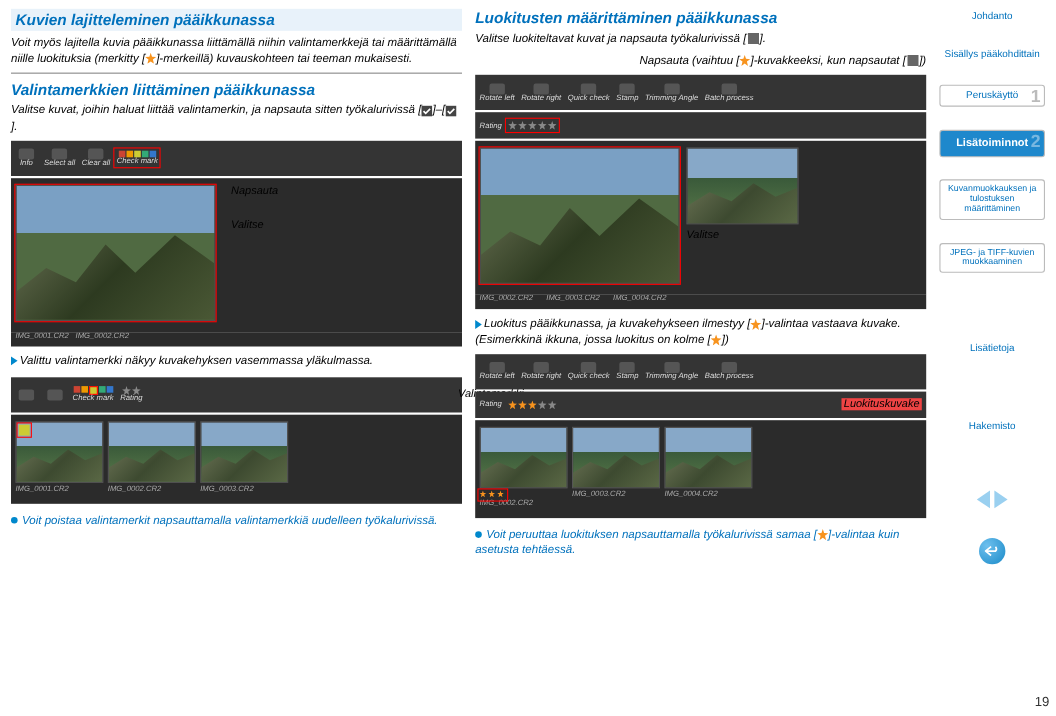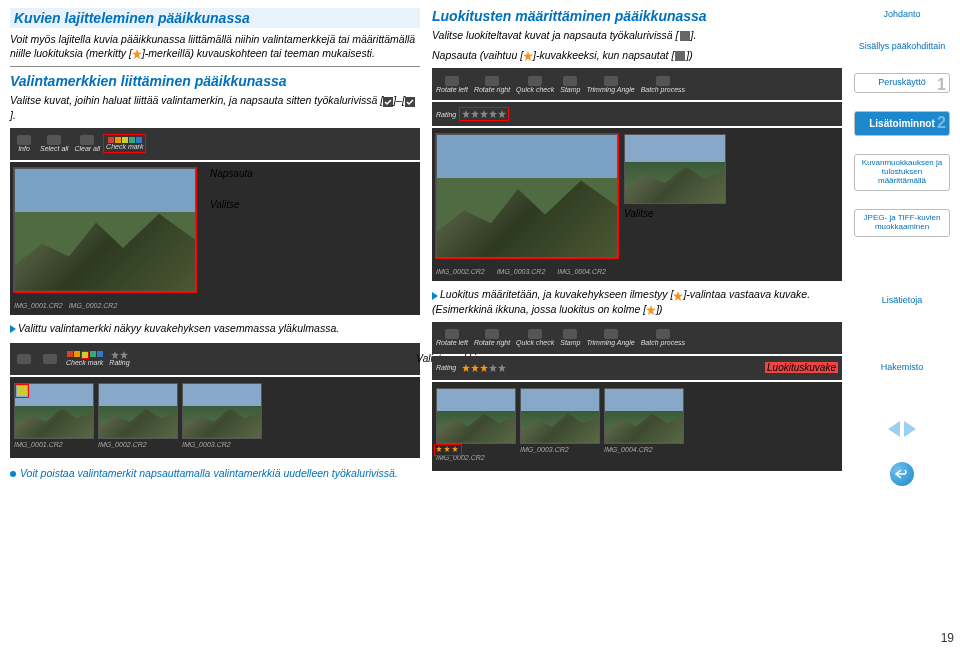--- a/index.html
+++ b/index.html
@@ -345,21 +345,21 @@
     <div class="body-text" style="margin-top:8px">
       <span class="bullet-blue"></span><span class="blue-text">Voit poistaa valintamerkit napsauttamalla valintamerkkiä uudelleen työkalurivissä.</span>
     </div>
   </div>
 
   <div class="mid-col">
     <div class="h-blue nobg">Luokitusten määrittäminen pääikkunassa</div>
     <div class="body-text">
       <span>Valitse luokiteltavat kuvat ja napsauta työkalurivissä [</span><span class="icon-sq"></span><span>].</span>
     </div>
-    <div class="body-text" style="">
+    <div class="body-text" style="text-align:right">
       <span>Napsauta (vaihtuu [</span><span class="icon-star-orange"><svg viewBox="0 0 10 10">
             <polygon points="5,0 6.2,3.5 10,3.8 7,6 8,10 5,7.8 2,10 3,6 0,3.8 3.8,3.5" fill="#f7931e"></polygon>
           </svg></span><span>]-kuvakkeeksi, kun napsautat [</span><span class="icon-sq"></span><span>])</span>
     </div>
 
     <div class="rel">
       <div class="toolbar">
         <div class="btn">
             <div class="ic"></div>
             <span>Rotate left</span>
@@ -431,21 +431,21 @@
         </div>
       </div>
       <div style="display:flex;gap:12px;background:#2b2b2b;padding:0 4px 6px 4px;">
         <div style="color:#aaa;font-size:7px">IMG_0002.CR2</div>
         <div style="color:#aaa;font-size:7px">IMG_0003.CR2</div>
         <div style="color:#aaa;font-size:7px">IMG_0004.CR2</div>
       </div>
     </div>
 
     <div class="body-text" style="margin-top:6px">
-      <span class="arrow-blue"></span><span>Luokitus määritetään, ja kuvakehykseen ilmestyy [</span><span class="icon-star-orange"><svg viewBox="0 0 10 10">
+      <span class="arrow-blue"></span><span>Luokitus pääikkunassa, ja kuvakehykseen ilmestyy [</span><span class="icon-star-orange"><svg viewBox="0 0 10 10">
             <polygon points="5,0 6.2,3.5 10,3.8 7,6 8,10 5,7.8 2,10 3,6 0,3.8 3.8,3.5" fill="#f7931e"></polygon>
           </svg></span><span>]-valintaa vastaava kuvake.</span><br>
       <span>(Esimerkkinä ikkuna, jossa luokitus on kolme [</span><span class="icon-star-orange"><svg viewBox="0 0 10 10">
             <polygon points="5,0 6.2,3.5 10,3.8 7,6 8,10 5,7.8 2,10 3,6 0,3.8 3.8,3.5" fill="#f7931e"></polygon>
           </svg></span><span>])</span>
     </div>
 
     <div class="rel" style="margin-top:6px">
       <div class="toolbar">
         <div class="btn">
@@ -543,32 +543,37 @@
           <div class="img">
               <div class="mtn"></div>
             </div>
           <div class="cap">
               <span>IMG_0004.CR2</span>
             </div>
         </div>
       </div>
     </div>
 
+    <div class="body-text" style="margin-top:8px">
+      <span class="bullet-blue"></span><span class="blue-text"><span>Voit peruuttaa luokituksen napsauttamalla työkalurivissä samaa [</span><span class="icon-star-orange"><svg viewBox="0 0 10 10">
+              <polygon points="5,0 6.2,3.5 10,3.8 7,6 8,10 5,7.8 2,10 3,6 0,3.8 3.8,3.5" fill="#f7931e"></polygon>
+            </svg></span><span>]-valintaa kuin asetusta tehtäessä.</span></span>
+    </div>
   </div>
 
   <div class="right-col">
     <div class="nav-item">Johdanto</div>
     <div class="nav-item">Sisällys pääkohdittain</div>
     <div class="nav-box outline rel">
       <span>Peruskäyttö</span><span class="num">1</span>
     </div>
     <div class="nav-box big rel">
       <span>Lisätoiminnot</span><span class="num">2</span>
     </div>
-    <div class="nav-box" style="font-size:8px">Kuvanmuokkauksen ja tulostuksen määrittämällä</div>
+    <div class="nav-box" style="font-size:8px">Kuvanmuokkauksen ja tulostuksen määrittäminen</div>
     <div class="nav-box" style="font-size:8px">JPEG- ja TIFF-kuvien muokkaaminen</div>
     <div style="height:20px"></div>
     <div class="nav-item">Lisätietoja</div>
     <div style="height:16px"></div>
     <div class="nav-item">Hakemisto</div>
     <div style="height:10px"></div>
     <div class="nav-arrows">
       <div class="tri left"></div>
       <div class="tri right"></div>
     </div>

